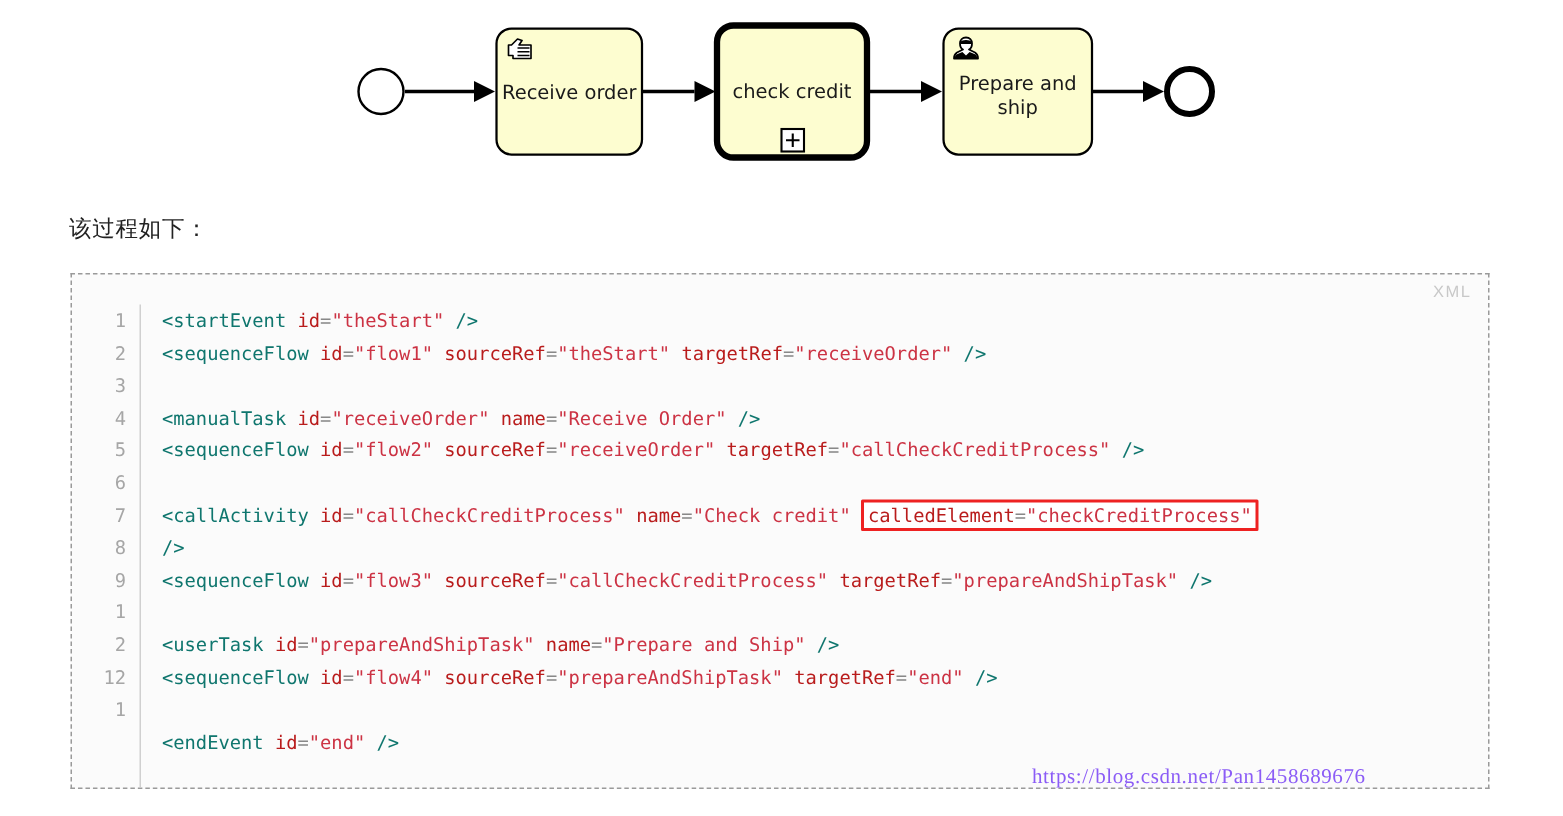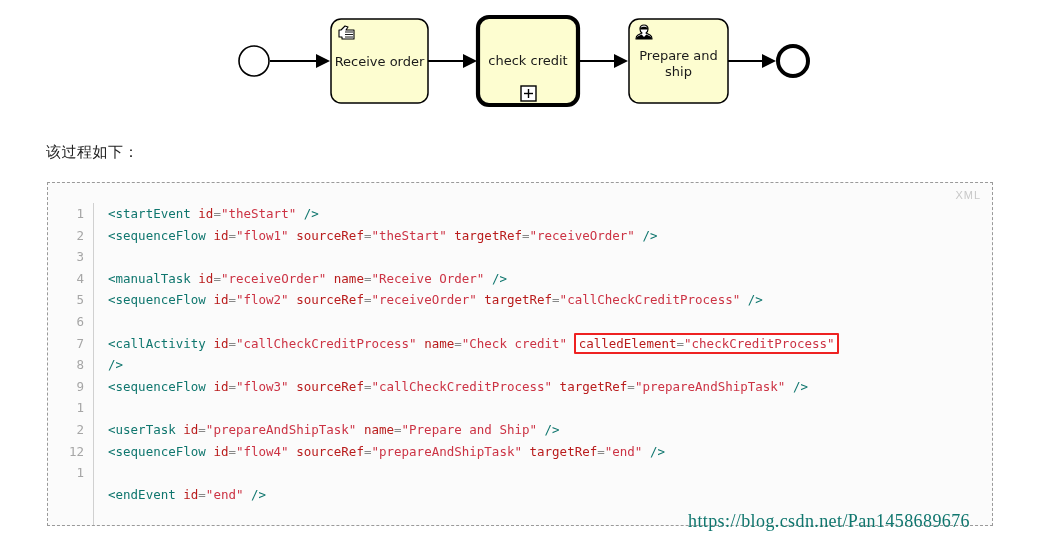--- a/index.html
+++ b/index.html
@@ -126,22 +126,22 @@
     border-radius: 1px;
     background: #ffffff;
   }
 
   
   #watermark {
     position: absolute;
     left: 688px;
     top: 511px;
     font-family: "Liberation Serif", "DejaVu Serif", serif;
-    font-size: 18px;
-    color: #0f766e;
+    font-size: 14px;
+    color: #8b5cf6;
     letter-spacing: 0.4px;
     white-space: nowrap;
     user-select: none;
   }
 </style>
 </head>
 <body>
 
 <div id="bpmn-diagram">
   <svg id="bpmn-svg" width="1042" height="125" viewBox="0 0 1042 125">

